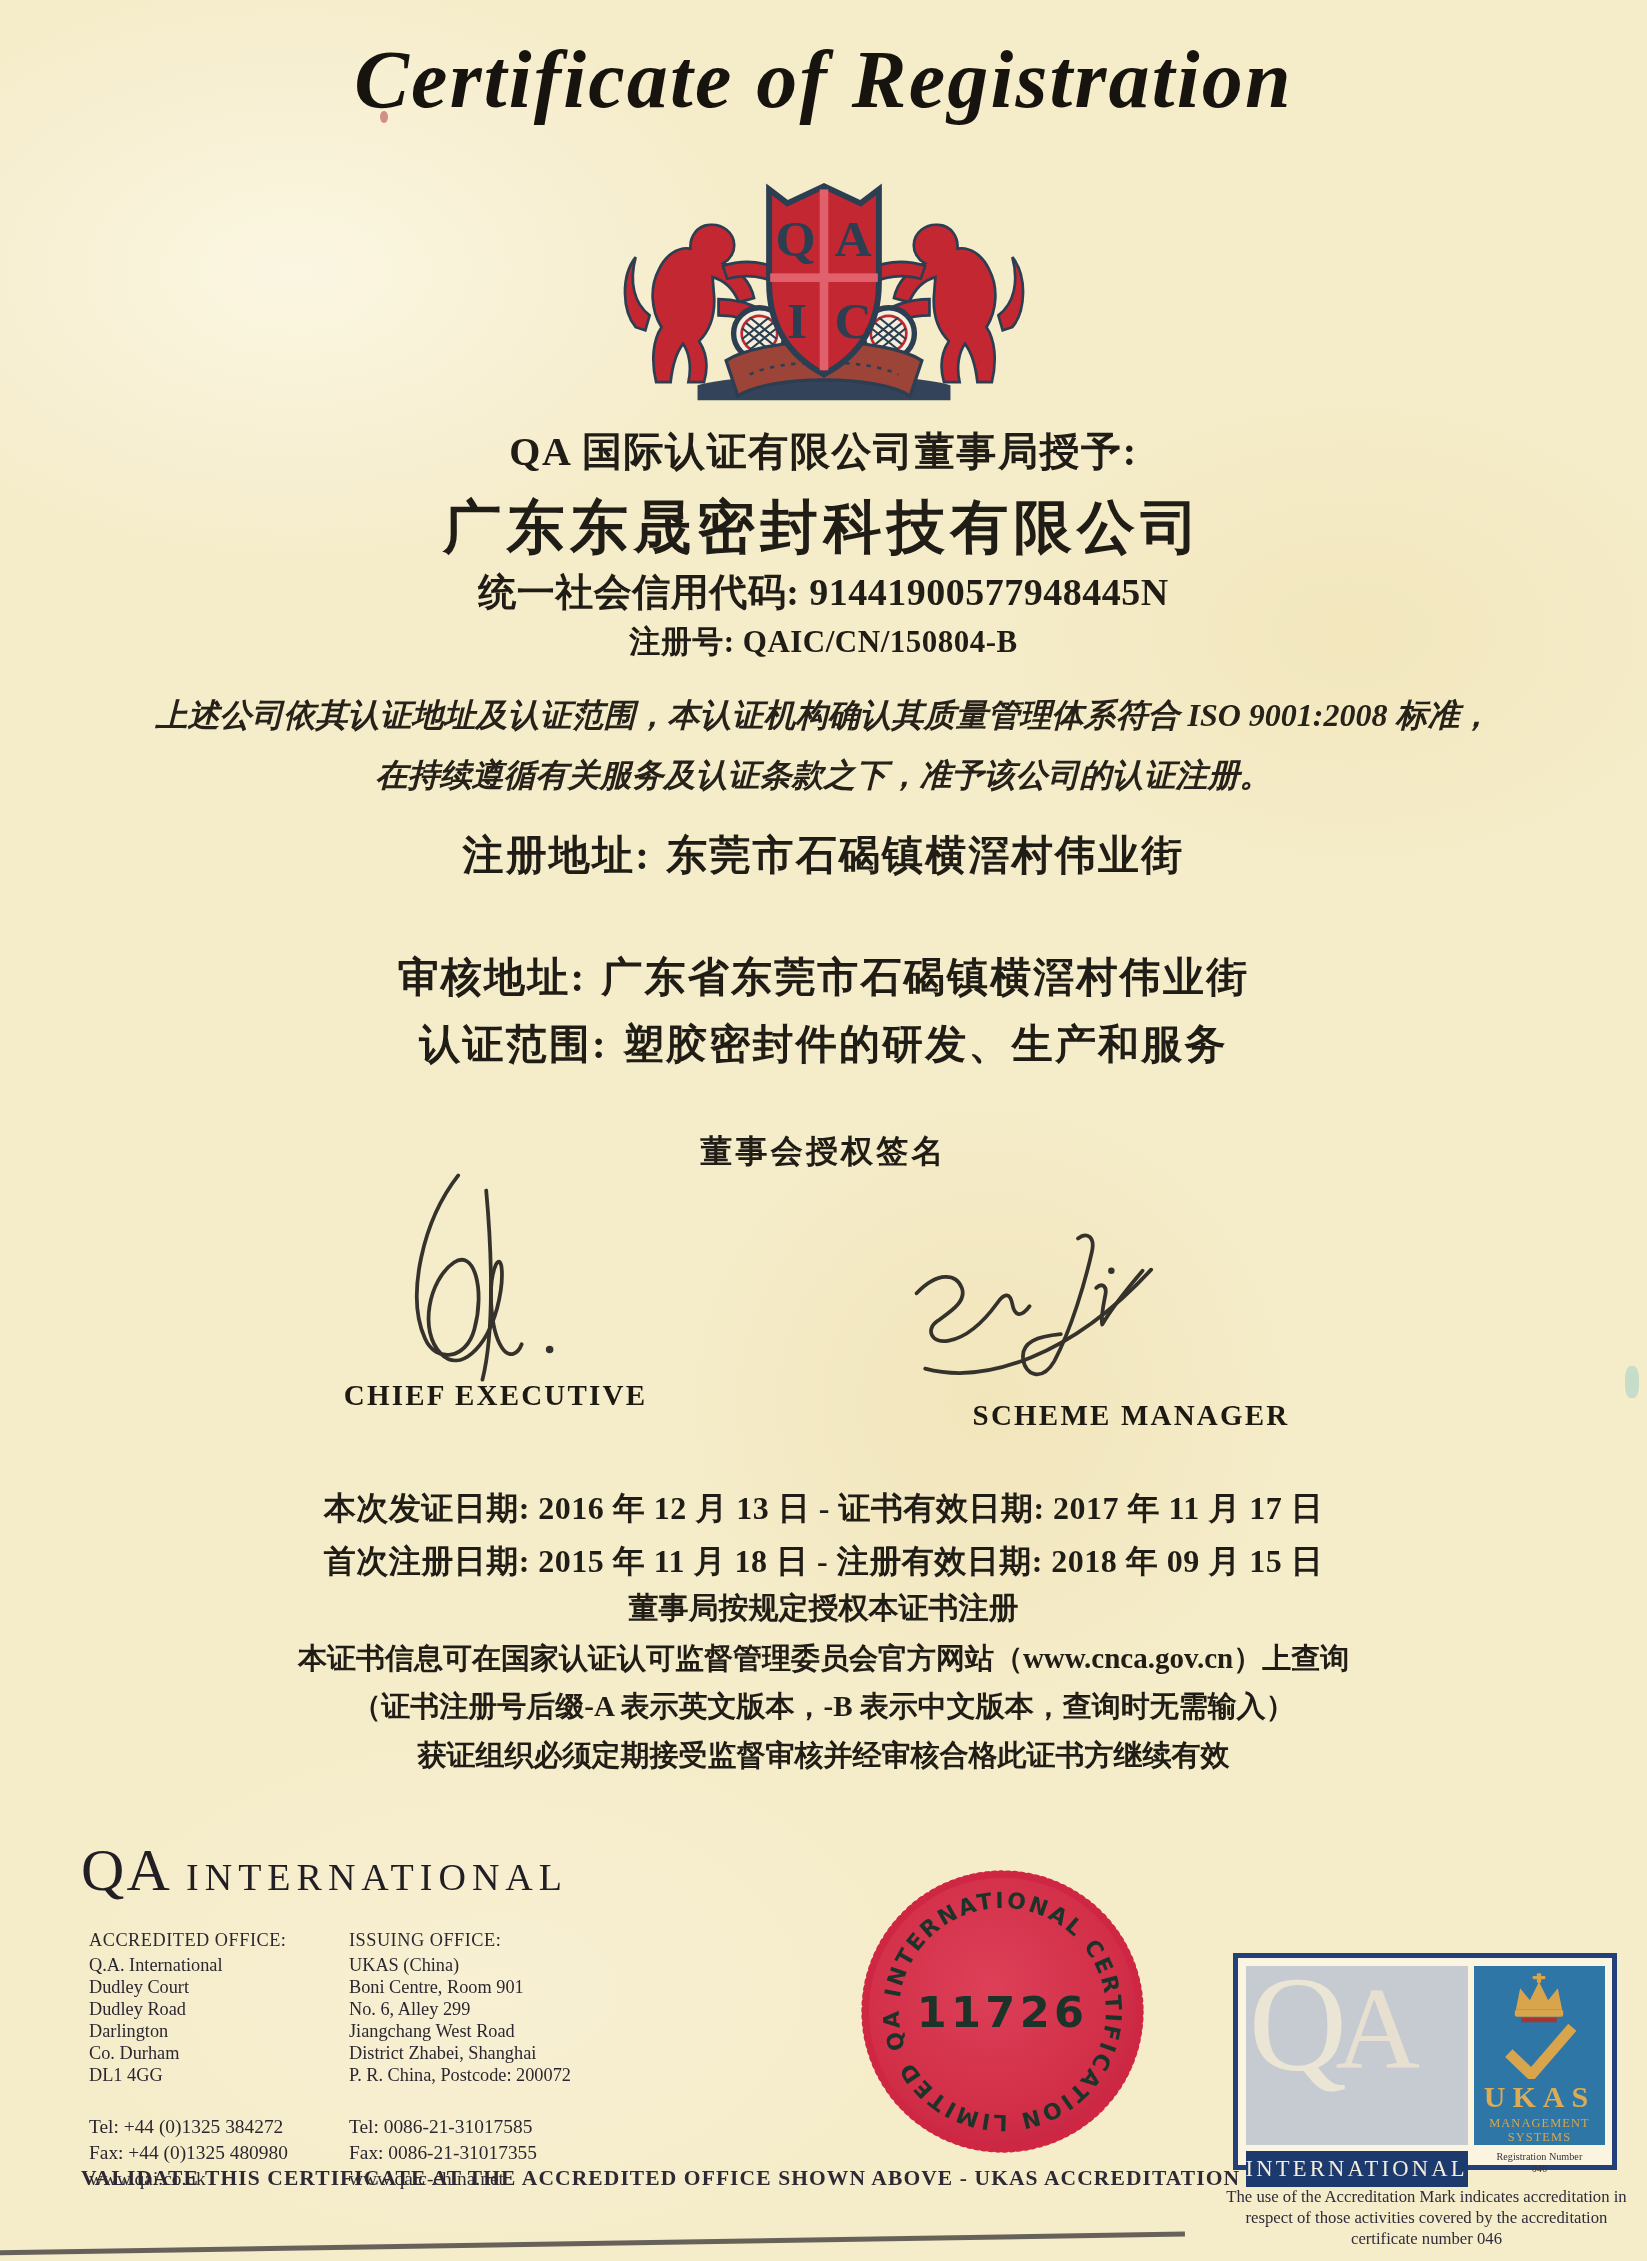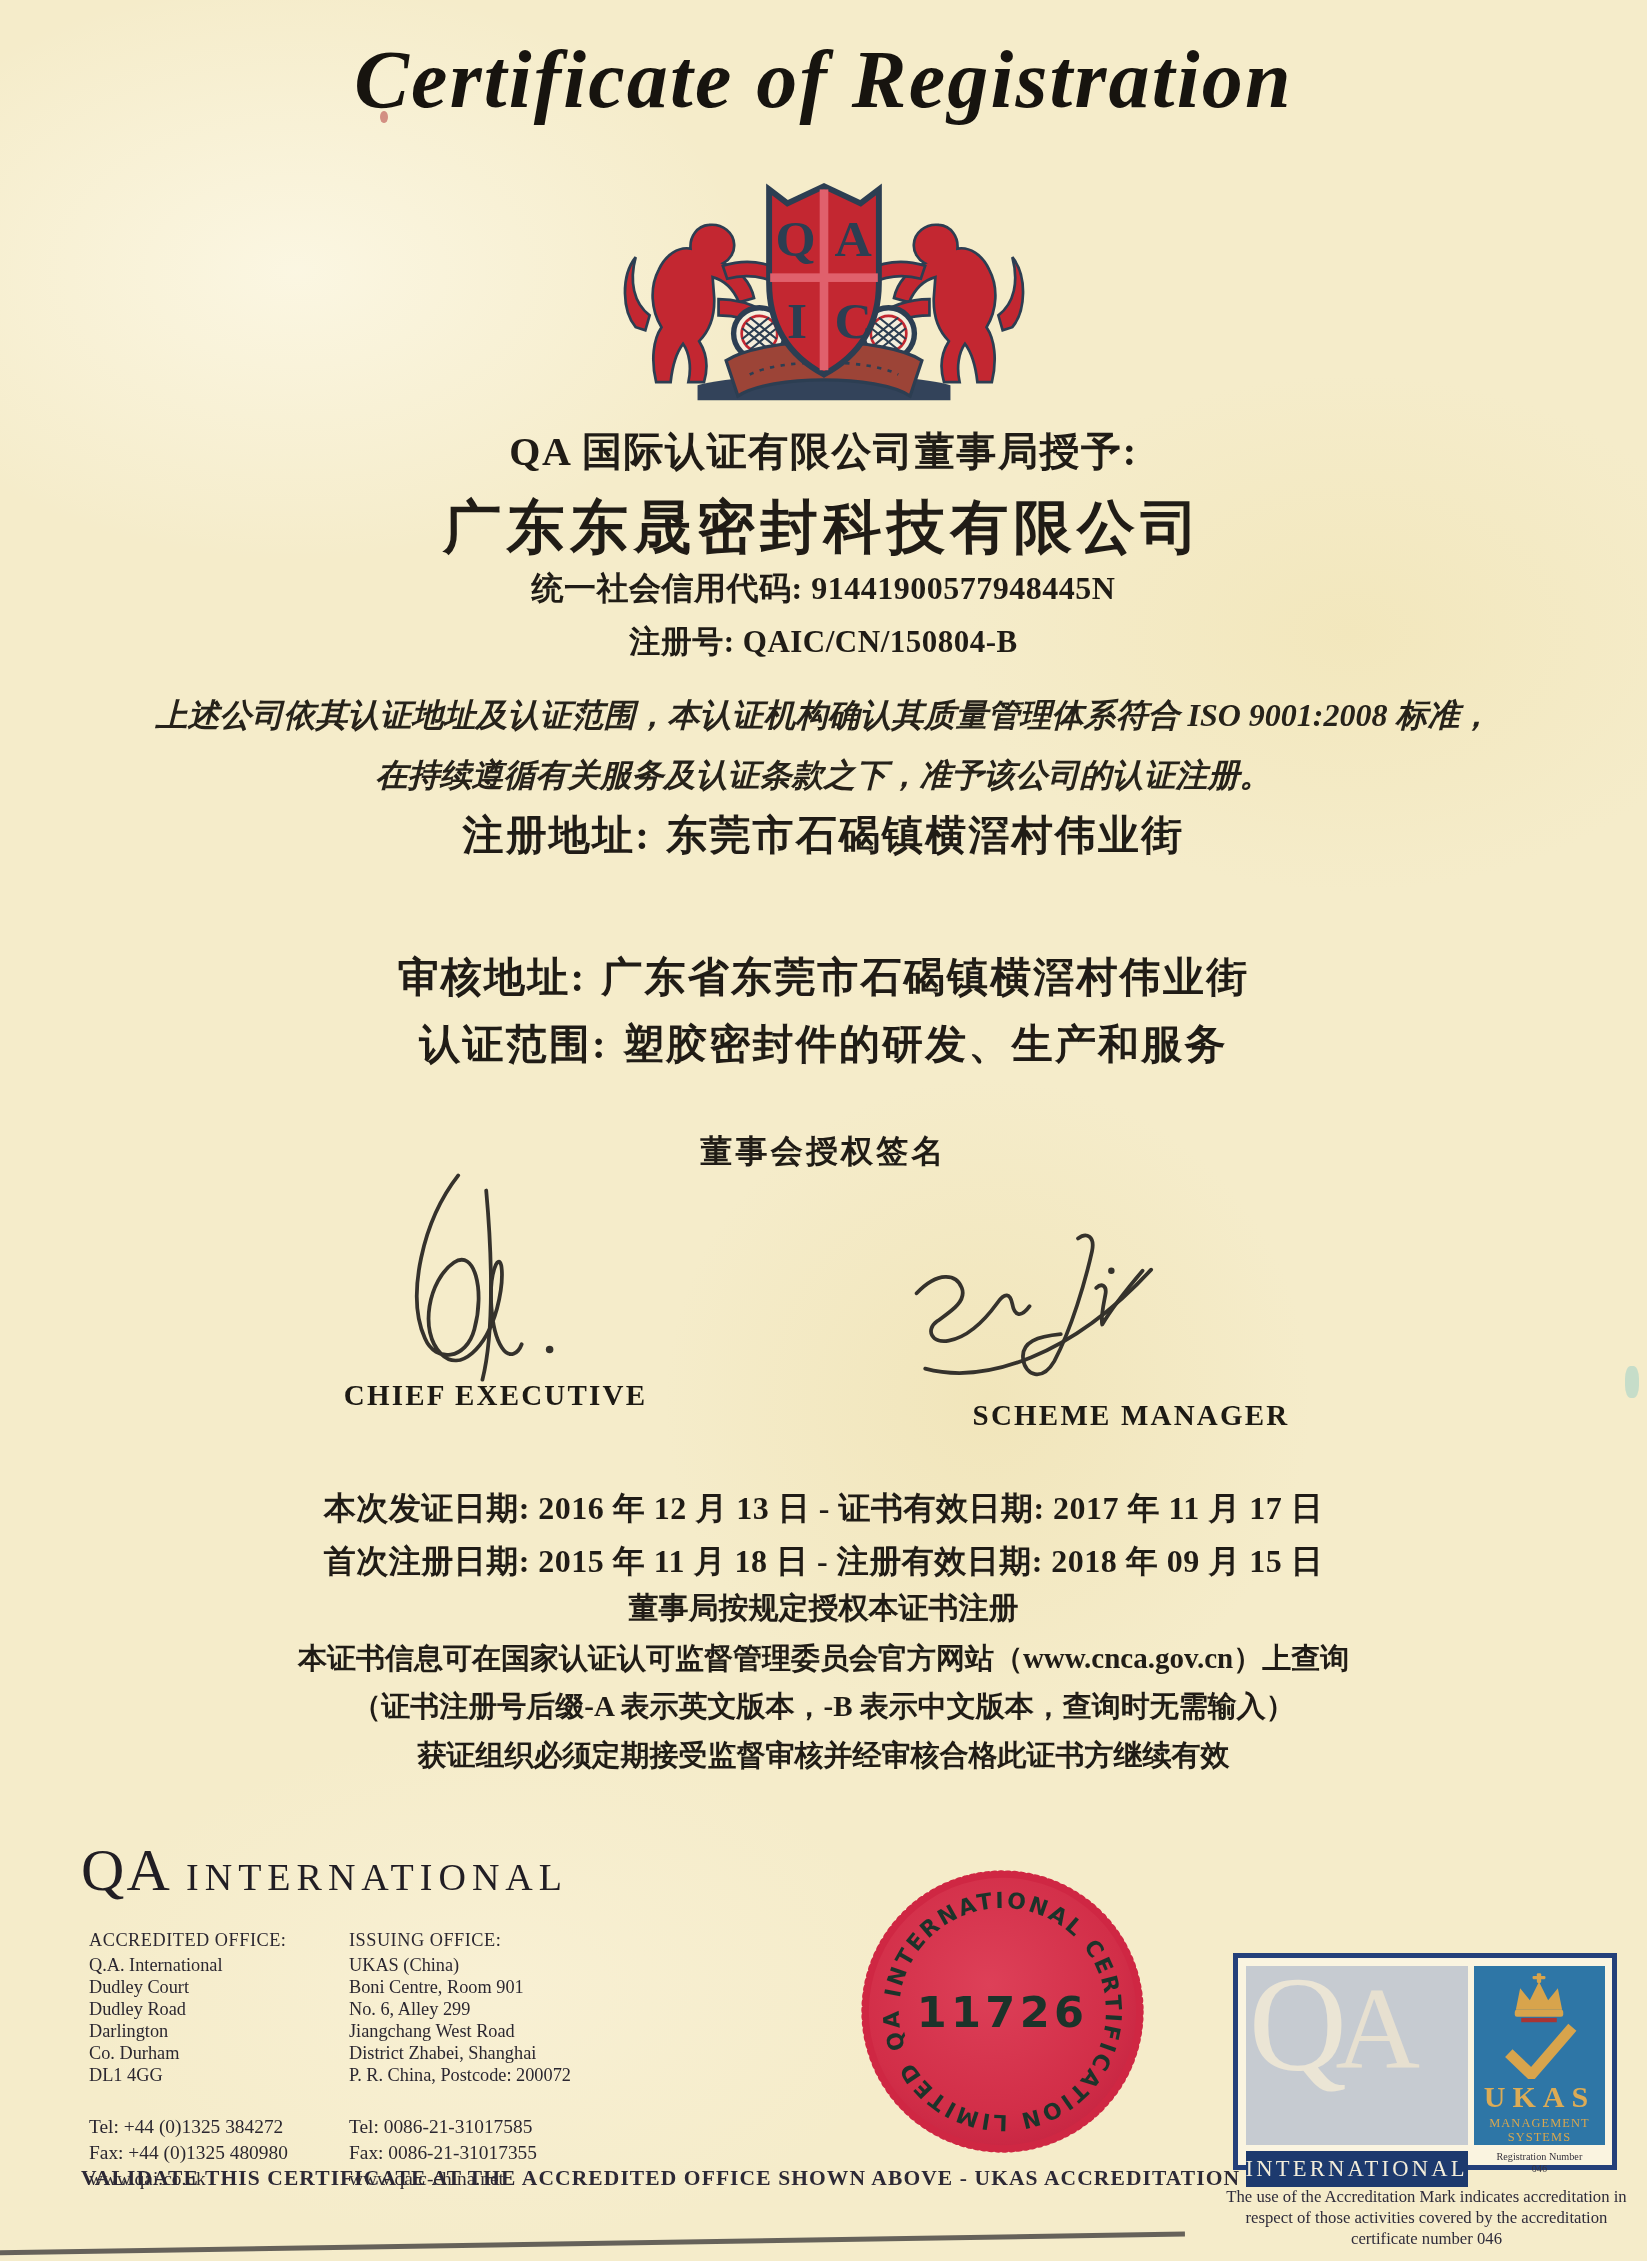--- a/index.html
+++ b/index.html
@@ -16,30 +16,30 @@
   }
   .abs{position:absolute;}
   .c{width:100%;text-align:center;}
 
   .title{top:33px;font-size:82px;font-style:italic;font-weight:600;letter-spacing:2.2px;color:#17140f;}
 
   .crest-wrap{top:171px;left:50%;transform:translateX(-50%);width:452px;height:237px;}
 
   .issuer-line{top:424px;font-size:40px;font-weight:700;letter-spacing:1.6px;}
   .company{top:489px;font-size:58px;font-weight:800;letter-spacing:5.4px;}
-  .credit{top:567px;font-size:32px;font-weight:700;letter-spacing:0.5px;}
+  .credit{top:567px;font-size:38px;font-weight:700;letter-spacing:0.5px;}
   .regno{top:621px;font-size:31px;font-weight:700;letter-spacing:0.5px;}
 
   .statement{top:685px;left:80px;width:1487px;text-align:center;
     font-size:32px;font-style:italic;font-weight:600;line-height:60px;color:#26221a;}
   .statement b{font-weight:800;}
 
   .addr{font-size:41px;font-weight:800;letter-spacing:2.2px;}
   .addr .lbl{margin-right:15px;}
-  .addr1{top:808px;} .addr2{top:950px;} .addr3{top:1017px;}
+  .addr1{top:828px;} .addr2{top:950px;} .addr3{top:1017px;}
 
   .sign-heading{top:1130px;font-size:32px;font-weight:700;letter-spacing:3.2px;}
   .sig{stroke:#35322c;stroke-width:7;fill:none;stroke-linecap:round;stroke-linejoin:round;}
   .sig-left{top:1169px;left:372px;}
   .sig-right{top:1207px;left:894px;}
   .role{font-size:29px;font-weight:700;letter-spacing:2.2px;color:#1d1a14;}
   .role-left{top:1379px;left:291px;width:409px;text-align:center;}
   .role-right{top:1399px;left:910px;width:442px;text-align:center;}
 
   .dates{top:1482px;font-size:32px;font-weight:700;letter-spacing:0.5px;line-height:53px;}

